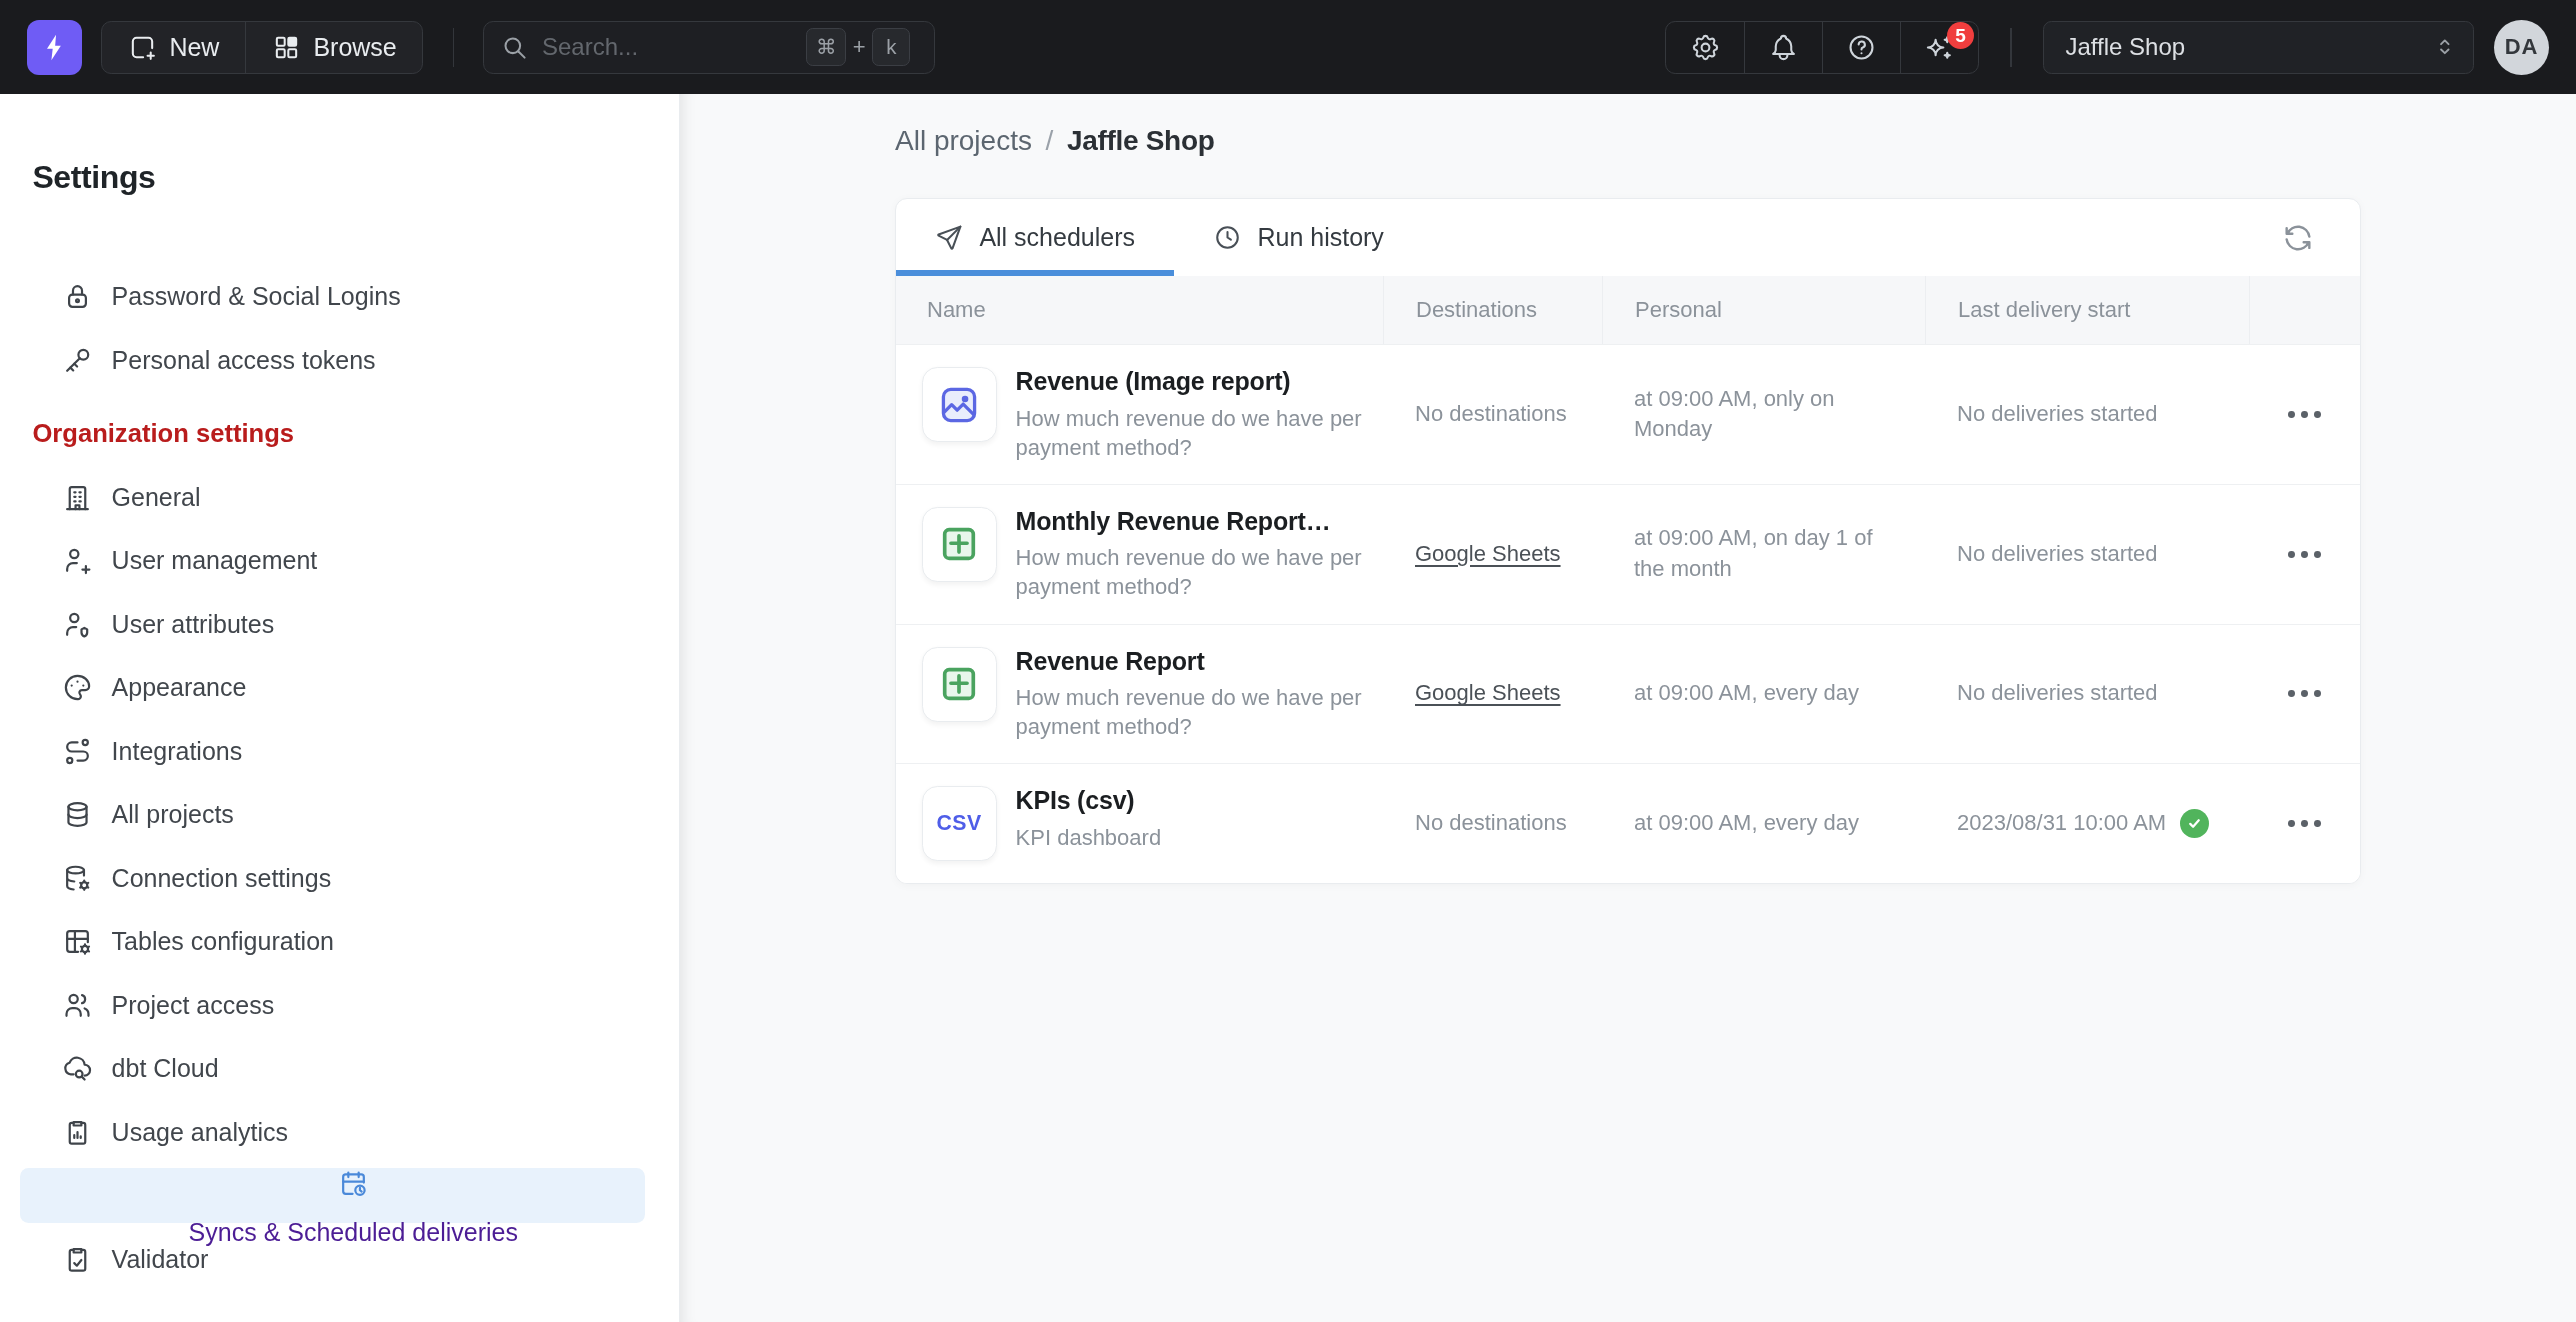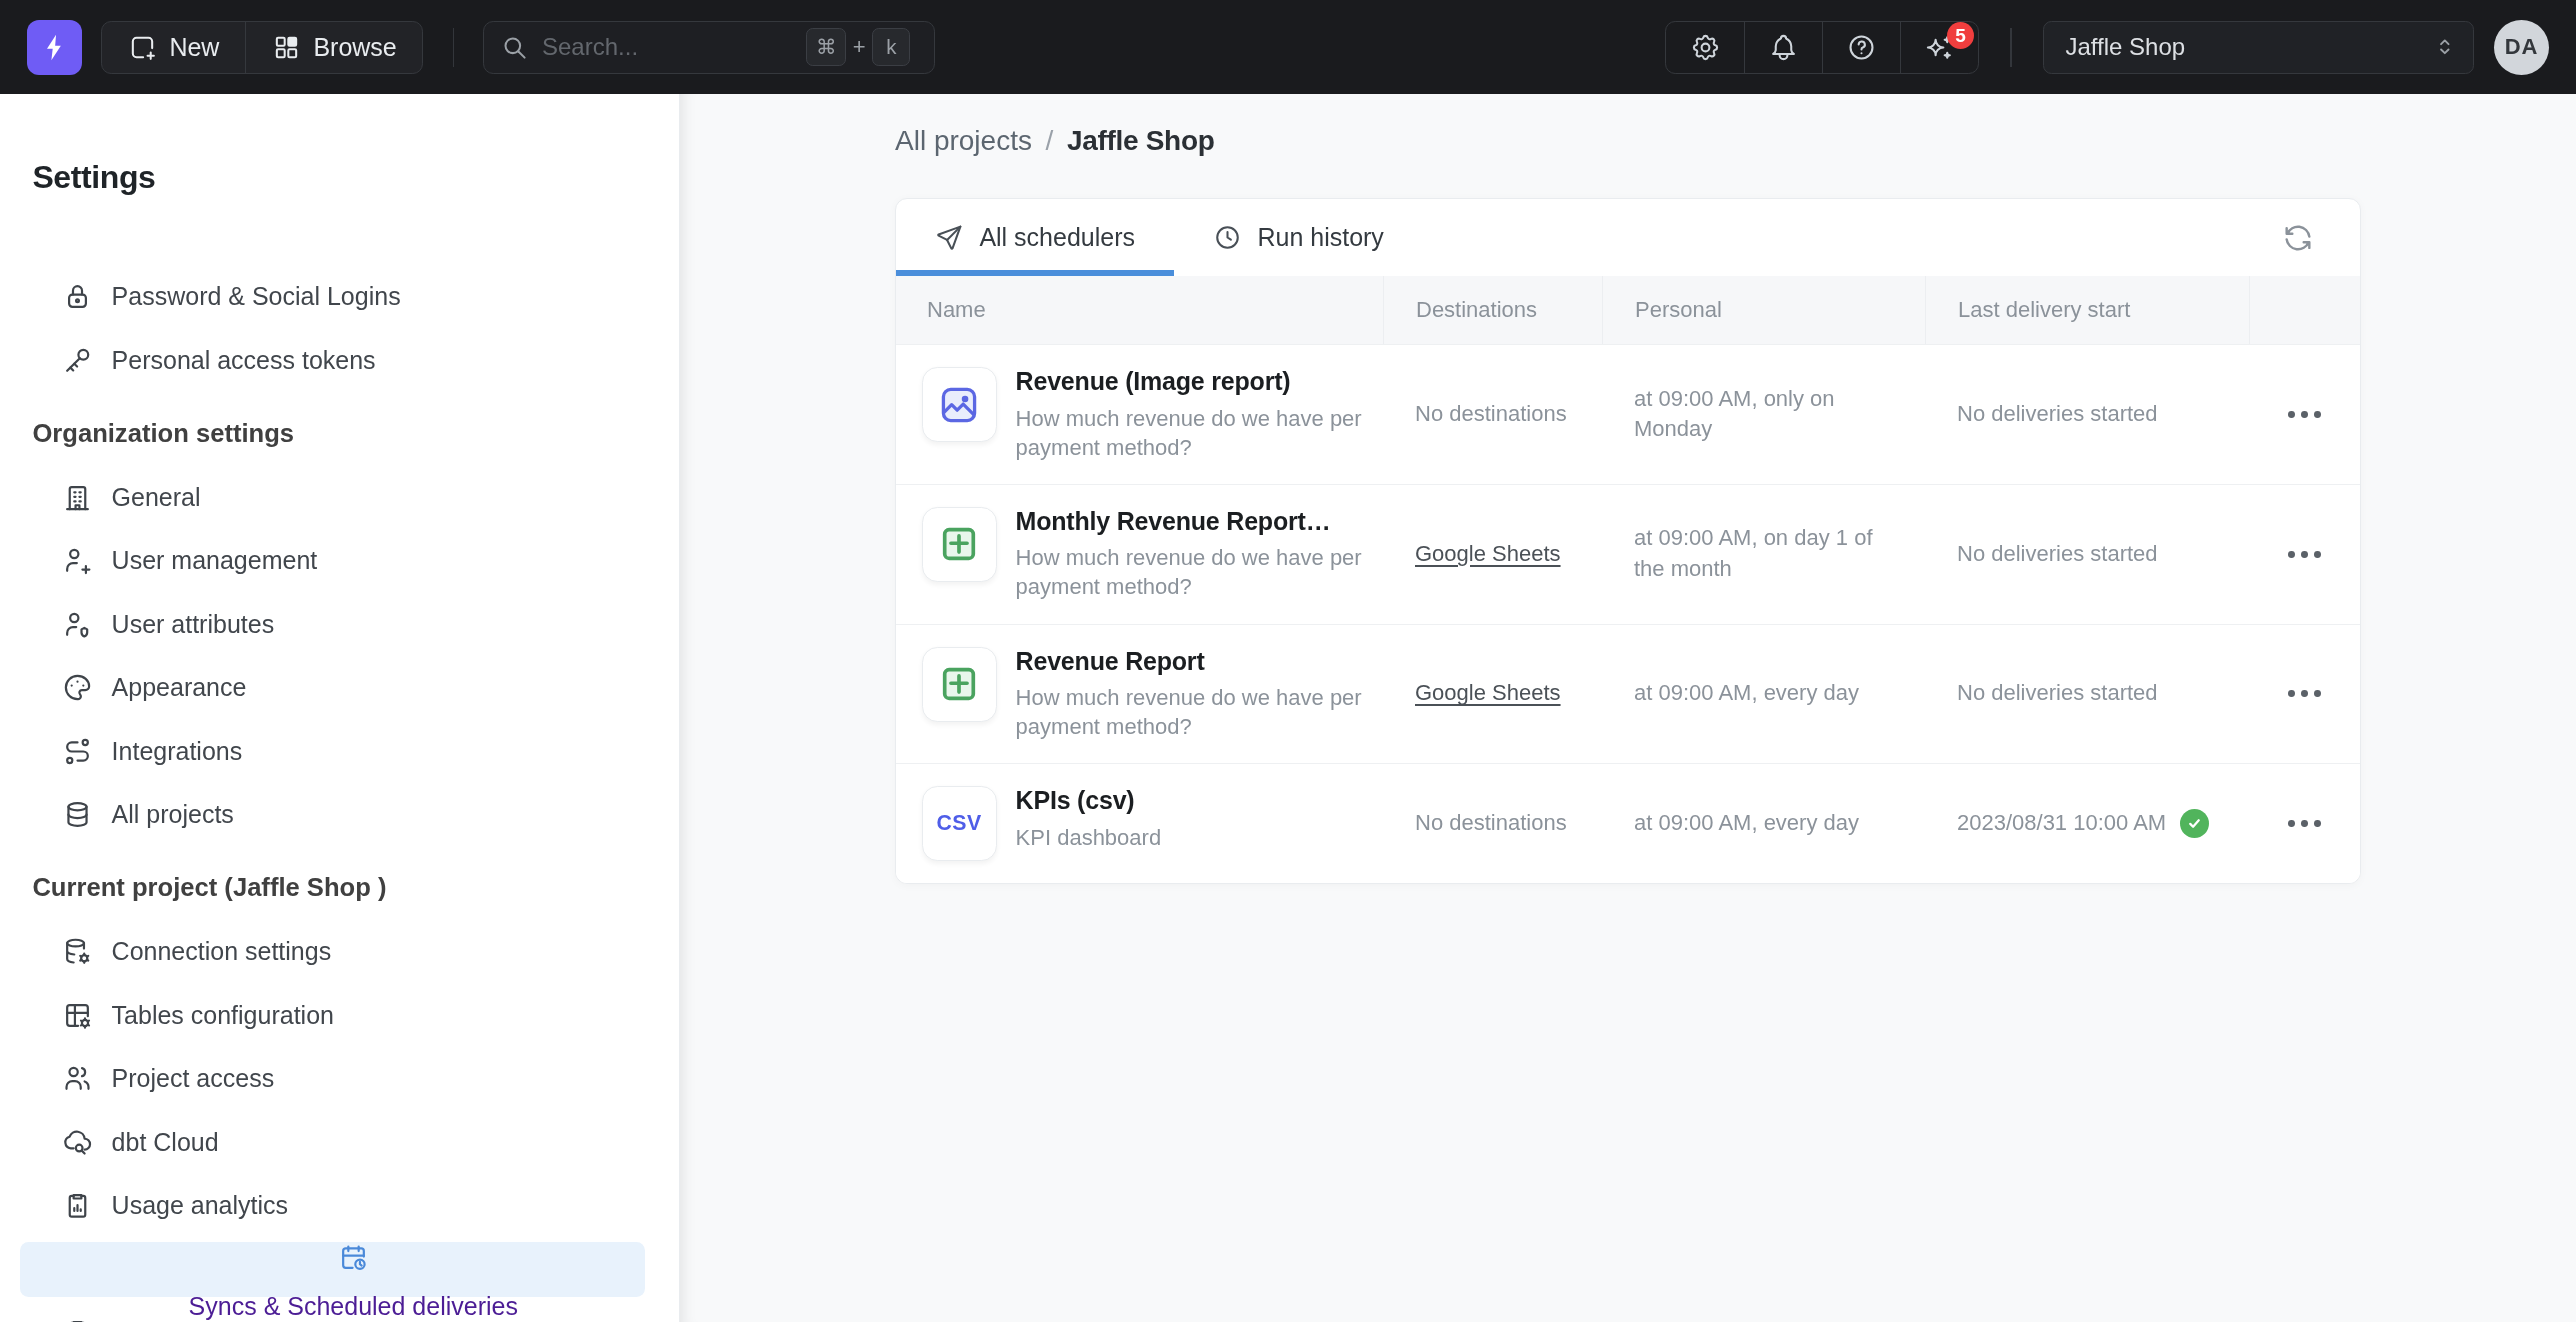--- a/index.html
+++ b/index.html
@@ -72,21 +72,21 @@
 
   
   .app-body { display:flex; height:1228px; }
 
   
   .sidebar {
     width:680px; flex-shrink:0; background:#fff; border-right:1.7px solid #e9ecef;
     padding:65px 34px 0 19.6px; overflow:hidden;
   }
   .sb-title { font-size:32px; font-weight:700; color:#1f2428; margin:0 0 73px 12.8px; letter-spacing:-0.4px; }
-  .sb-heading { font-size:25.6px; font-weight:700; color:#404040; margin:31px 0 22px 12.8px; }
+  .sb-heading { font-size:25.6px; font-weight:700; color:#b91c1c; margin:31px 0 22px 12.8px; }
   .side-item {
     display:flex; align-items:center; height:55px; border-radius:8.5px; padding-left:42px;
     gap:19px; margin-bottom:8.5px; cursor:pointer; color:#41464c; font-size:25px;
   }
   .side-item .si-icon svg { width:31px; height:31px; }
   .side-item .si-icon svg * { stroke:#3f444a; }
   .side-item.active { background:#e8f2fc; color:#4c1d95;flex-direction:column; }
   .side-item.active .si-icon svg * { stroke:#4a89d9; }
 
   
@@ -332,21 +332,20 @@
       <span class="si-icon">
         <svg viewBox="0 0 24 24" fill="none" stroke-width="1.7" stroke-linecap="round" stroke-linejoin="round">
             <ellipse cx="12" cy="6" rx="7" ry="2.8"></ellipse>
             <path d="M5 6v6c0 1.55 3.13 2.8 7 2.8s7-1.25 7-2.8V6"></path>
             <path d="M5 12v6c0 1.55 3.13 2.8 7 2.8s7-1.25 7-2.8v-6"></path>
           </svg>
       </span>
       <span>All projects</span>
     </div>
 
-    <h2 class="sb-heading">Current project (Jaffle Shop )</h2>
 
     <div class="side-item">
       <span class="si-icon">
         <svg viewBox="0 0 24 24" fill="none" stroke-width="1.7" stroke-linecap="round" stroke-linejoin="round">
             <ellipse cx="10.5" cy="5.5" rx="6.5" ry="2.6"></ellipse>
             <path d="M4 5.5v6.2c0 1.3 2.4 2.4 5.5 2.6M4 11.7v6.2c0 1.2 2.2 2.3 5 2.6"></path>
             <path d="M17 5.5v4.2"></path>
             <circle cx="17.2" cy="17.2" r="2.4"></circle>
             <path d="M17.2 13.6v1.2M17.2 19.6v1.2M20.3 15.4l-1 .6M15.1 18.4l-1 .6M20.3 19l-1-.6M15.1 16l-1-.6"></path>
           </svg>

